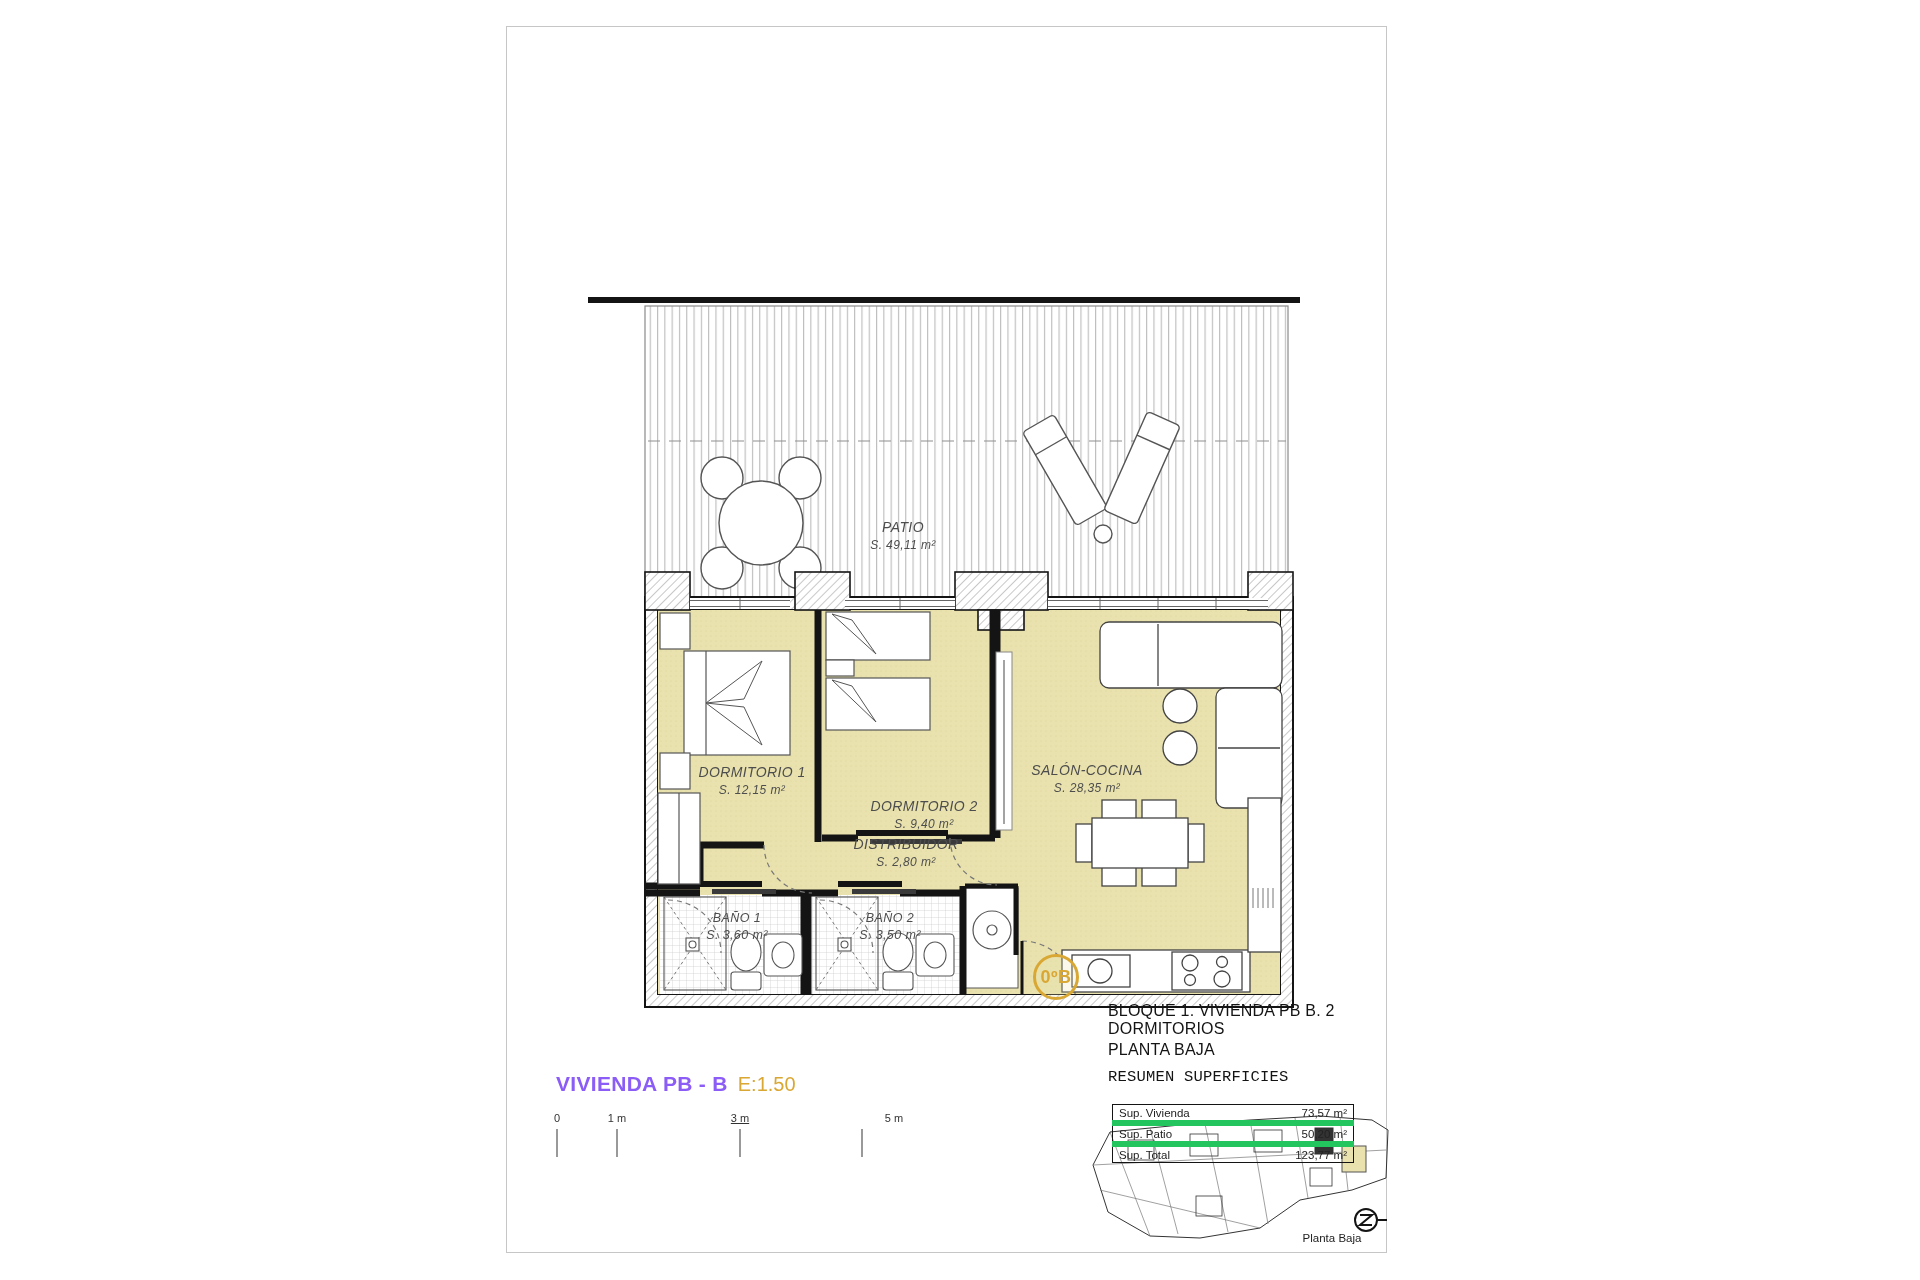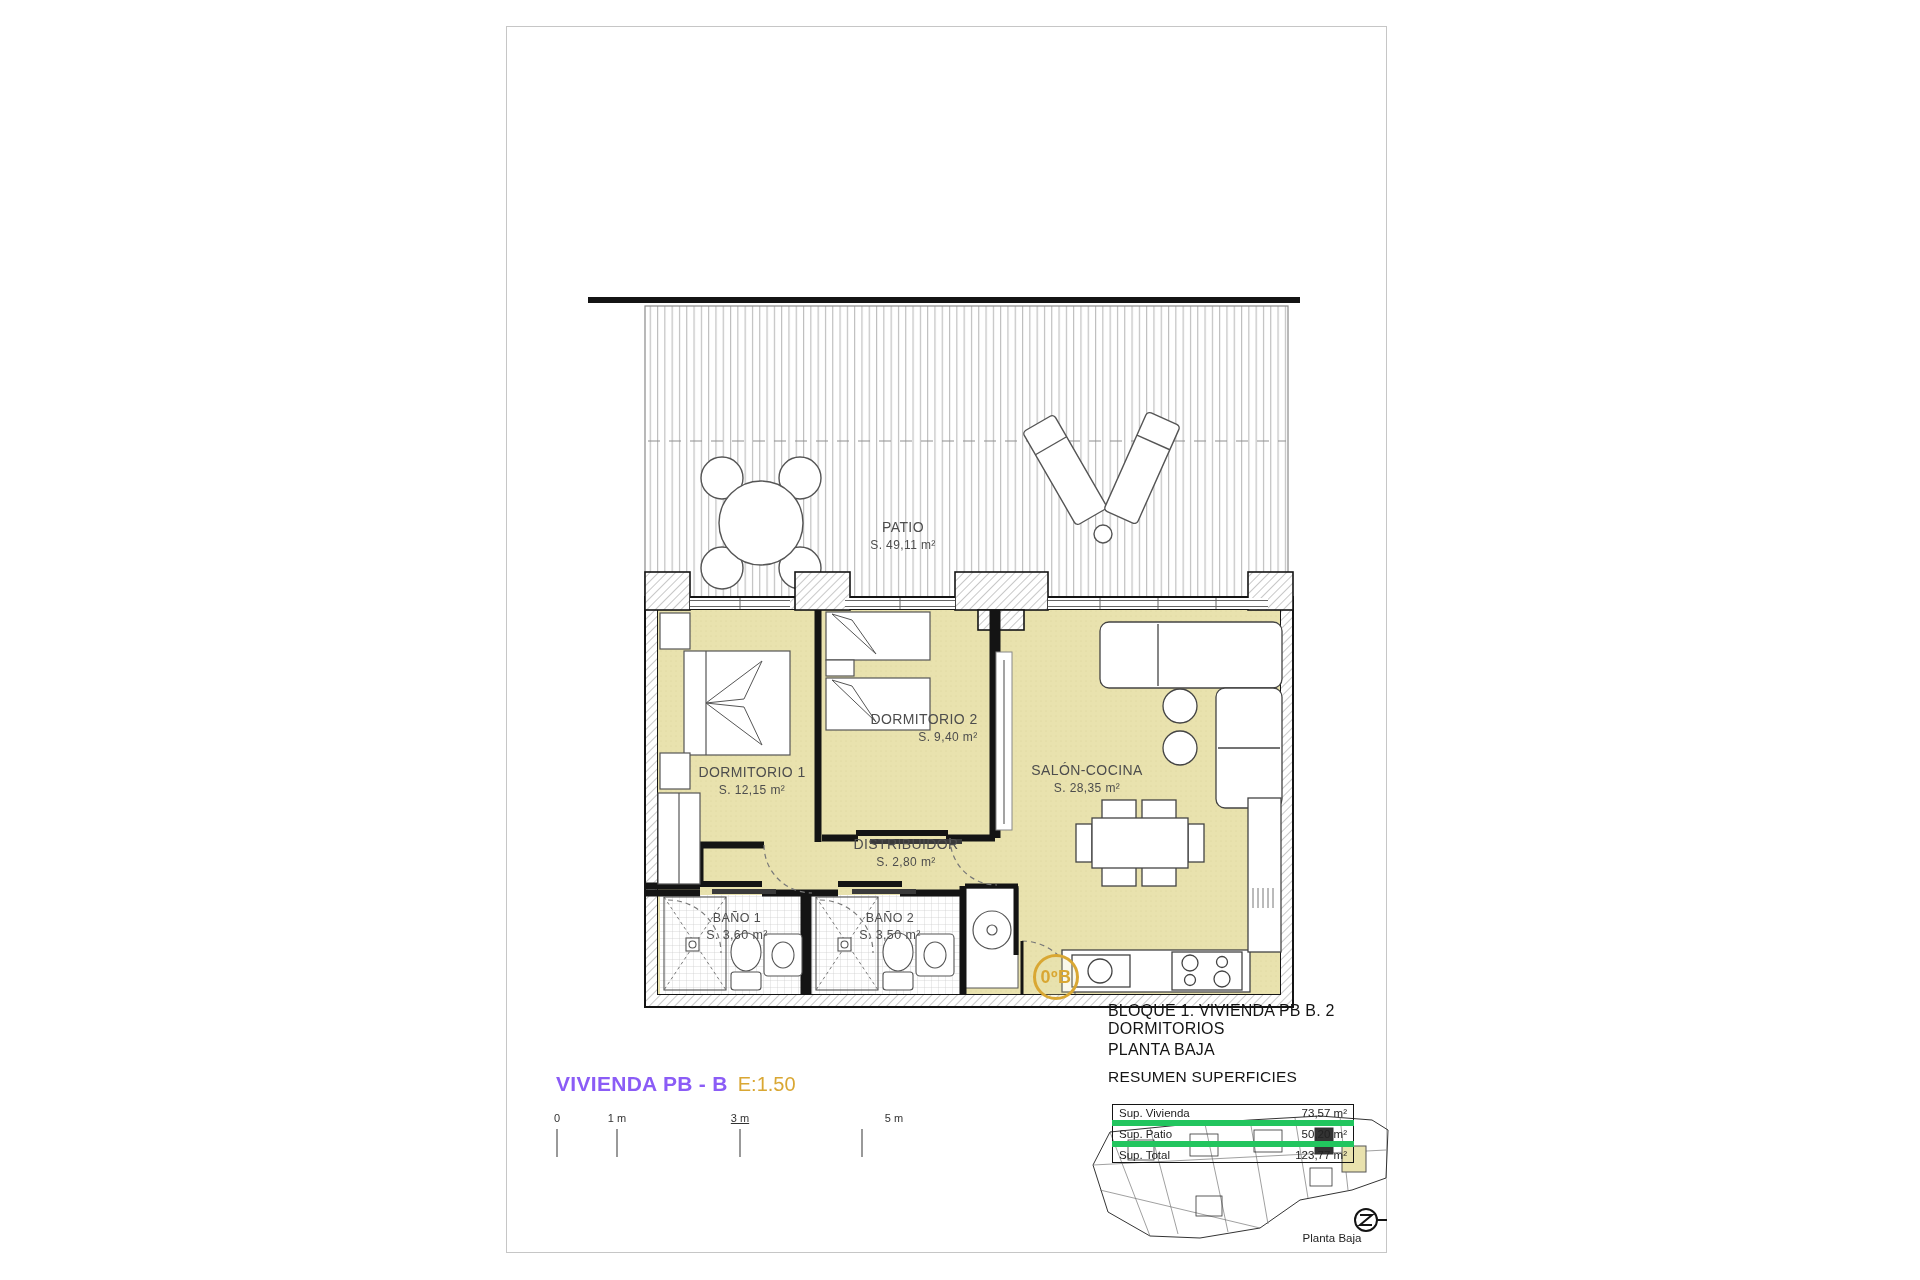--- a/index.html
+++ b/index.html
@@ -9,35 +9,35 @@
     font-family:"Liberation Sans", sans-serif;
   }
   .sheet{
     position:absolute;left:506px;top:26px;width:881px;height:1227px;
     background:#ffffff;border:1px solid #c6c6c6;box-sizing:border-box;
   }
   svg.plan{position:absolute;left:0;top:0;width:1920px;height:1280px;}
   .room-label{
     position:absolute;transform:translate(-50%,-50%);
     text-align:center;color:#4d4d4d;font-size:14px;letter-spacing:.4px;
-    line-height:1.35;white-space:nowrap;
+    line-height:1.35;white-space:nowrap;font-style:italic;
   }
   .room-label .area{display:block;font-size:12px;}
   .entry-badge{
     position:absolute;left:1040px;top:977px;transform:translate(-50%,-50%);
     width:40px;height:40px;border:3px solid #D9A733;border-radius:50%;
     color:#D9A733;font-size:18px;font-weight:bold;
     display:flex;align-items:center;justify-content:center;letter-spacing:.5px;
     background:rgba(233,226,174,.25);
     margin-left:16px;
   }
   .title-block{position:absolute;left:1108px;top:1002px;width:260px;color:#141414;}
   .title-block .tb-line1{font-size:16px;letter-spacing:.2px;}
   .title-block .tb-line2{font-size:16px;letter-spacing:.2px;margin-top:3px;}
-  .title-block .tb-line3{font-size:15.5px;letter-spacing:.2px;margin-top:9px;}
+  .title-block .tb-line3{font-size:15.5px;letter-spacing:.2px;margin-top:9px;font-family:Liberation Mono, monospace;}
   .surface-table{
     position:absolute;left:1112px;top:1104px;width:242px;
     border:1.5px solid #141414;border-collapse:collapse;font-size:11.5px;color:#222;
   }
   .surface-table td{
     border-top:6px solid #22c55e;padding:1.5px 6px;height:12px;
   }
   .surface-table tr:first-child td{border-top:none;}
   .surface-table td.val{text-align:right;}
   .plan-caption{position:absolute;left:556px;top:1072px;white-space:nowrap;}
@@ -282,21 +282,21 @@
 <div class="room-label" style="left:903px;top:536px;">
   <span>PATIO</span>
   <span class="area">S. 49,11 m²</span>
 </div>
 
 <div class="room-label" style="left:752px;top:781px;">
   <span>DORMITORIO 1</span>
   <span class="area">S. 12,15 m²</span>
 </div>
 
-<div class="room-label" style="left:924px;top:728px;text-align:right;">
+<div class="room-label" style="left:924px;top:815px;">
   <span>DORMITORIO 2</span>
   <span class="area">S. 9,40 m²</span>
 </div>
 
 <div class="room-label" style="left:1087px;top:779px;">
   <span>SALÓN-COCINA</span>
   <span class="area">S. 28,35 m²</span>
 </div>
 
 <div class="room-label" style="left:906px;top:853px;">

